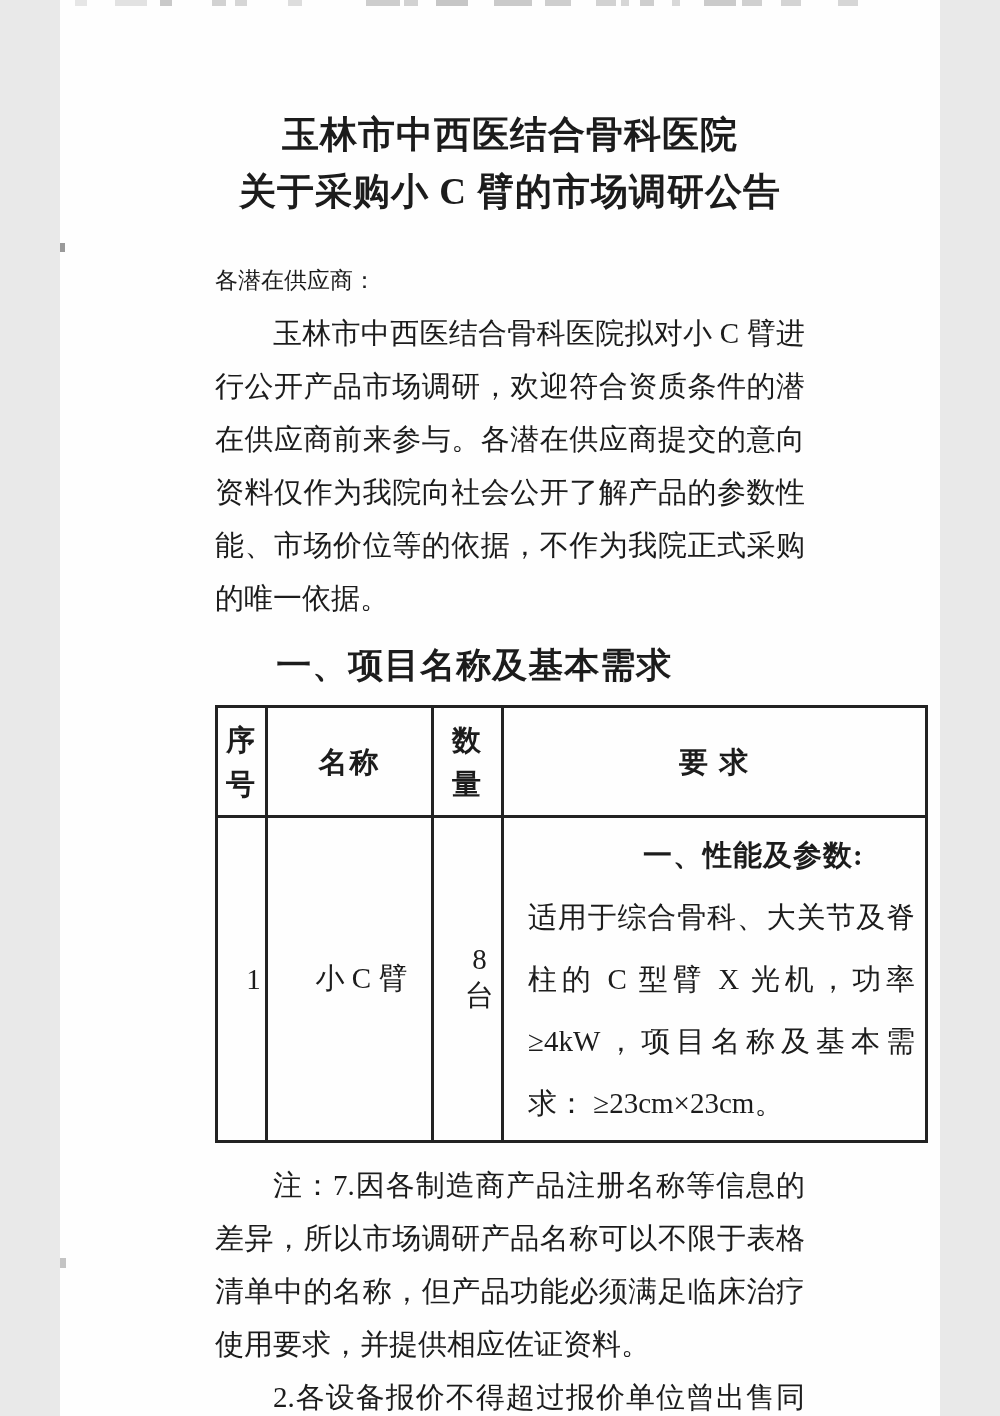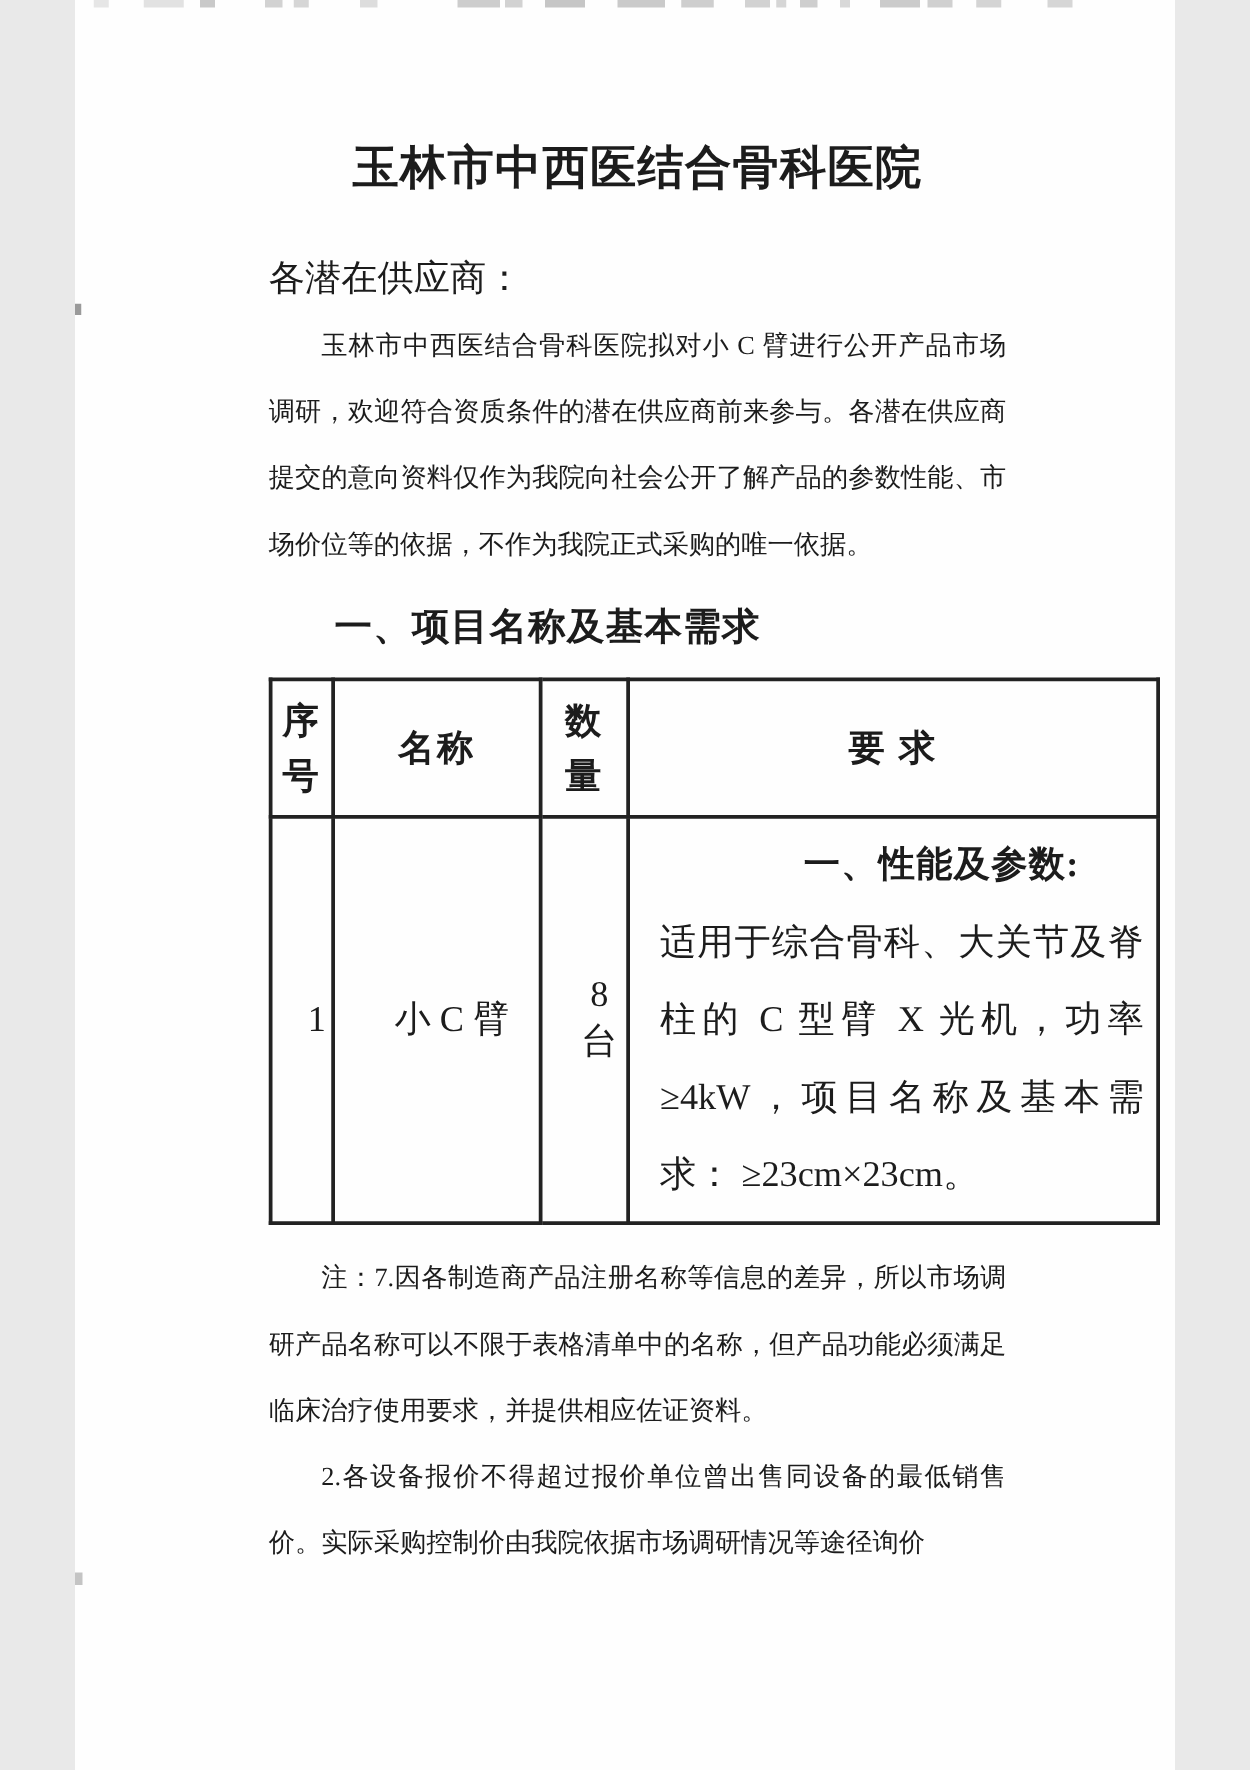--- a/index.html
+++ b/index.html
@@ -31,35 +31,35 @@
   .doc-title {
     margin-top: 106px;
     text-align: center;
     font-size: 37px;
     font-weight: bold;
     line-height: 57px;
     letter-spacing: 1px;
   }
   .salutation {
     margin-top: 34px;
-    font-size: 29px;
+    font-size: 23px;
     line-height: 53px;
   }
   .body-par {
-    font-size: 21px;
+    font-size: 29px;
     line-height: 53px;
     text-align: justify;
     text-indent: 2em;
   }
   .section-heading {
     margin-top: 22px;
     text-indent: 1.75em;
     font-family: "Liberation Sans", "DejaVu Sans", sans-serif;
     font-weight: bold;
-    font-size: 30px;
+    font-size: 35px;
     line-height: 36px;
     letter-spacing: 1px;
   }
   table.req-table {
     margin-top: 22px;
     width: 710px;
     border-collapse: collapse;
     table-layout: fixed;
   }
   table.req-table th, table.req-table td {
@@ -123,20 +123,21 @@
     <span class="artifact" style="left:778px;width:20px;background:#d6d6d6"></span>
     <span class="artifact" style="left:906px;width:70px;background:#dedede"></span>
     <span class="edge-mark" style="left:0;top:243px;width:5px;height:9px;background:#9a9a9a"></span>
     <span class="edge-mark" style="left:0;top:1258px;width:6px;height:10px;background:#c4c4c4"></span>
   </div>
 
   <div class="content">
 
     <div class="doc-title">
       <div>玉林市中西医结合骨科医院</div>
+      <div>关于采购小 C 臂的市场调研公告</div>
     </div>
 
     <div class="salutation">各潜在供应商：</div>
 
     <div class="body-par">玉林市中西医结合骨科医院拟对小 C 臂进行公开产品市场调研，欢迎符合资质条件的潜在供应商前来参与。各潜在供应商提交的意向资料仅作为我院向社会公开了解产品的参数性能、市场价位等的依据，不作为我院正式采购的唯一依据。</div>
 
     <div class="section-heading">一、项目名称及基本需求</div>
 
     <table class="req-table">
       <colgroup>

